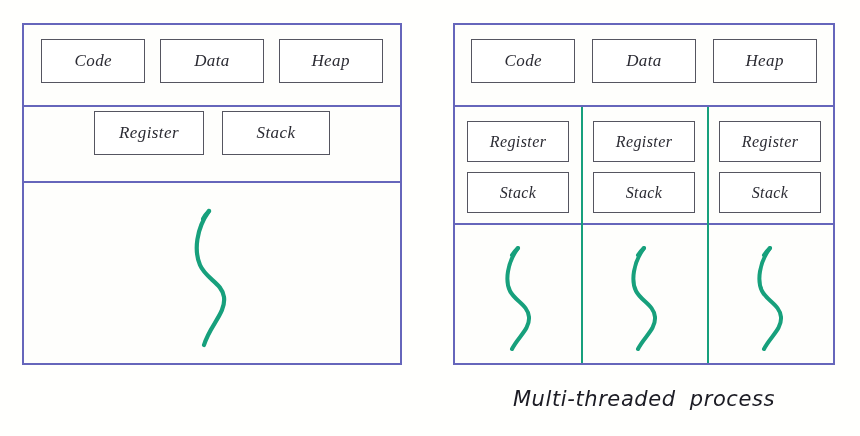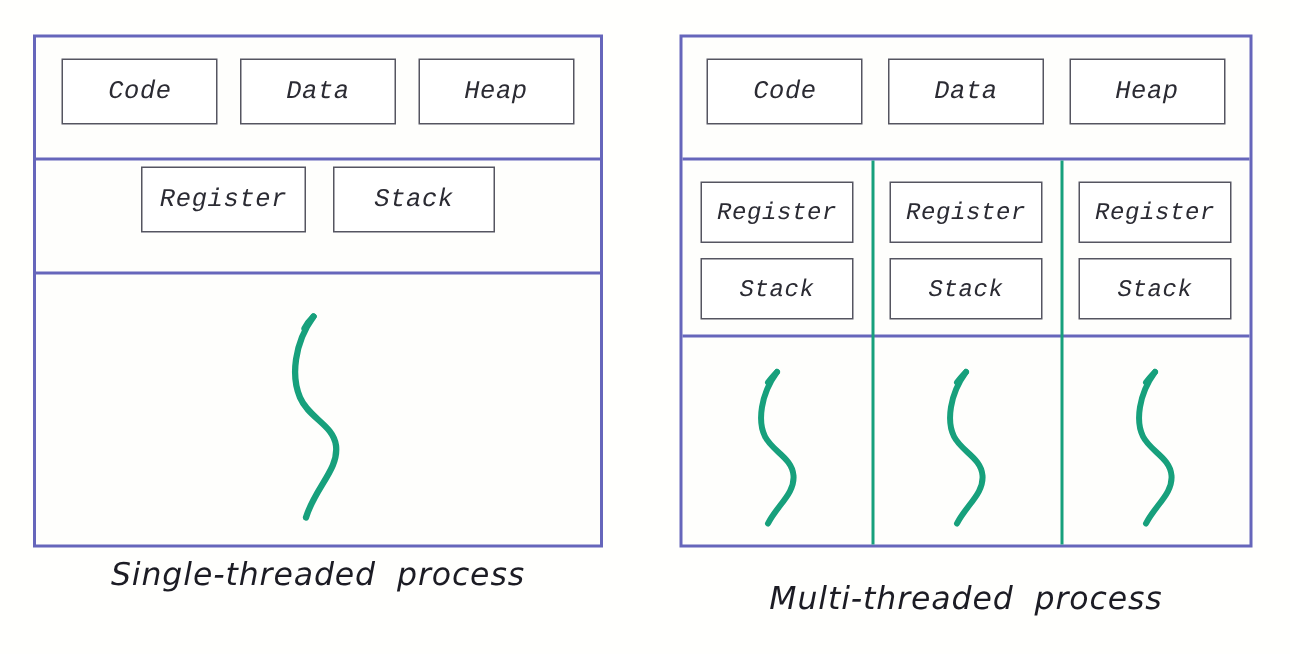--- a/index.html
+++ b/index.html
@@ -54,21 +54,21 @@
   }
 
   
   .cell {
     box-sizing: border-box;
     border: 1.6px solid #555560;
     background: #ffffff;
     display: flex;
     align-items: center;
     justify-content: center;
-    font-family: Liberation Mono, monospace;
+    font-family: Liberation Serif, serif;
     font-size: 17px;
     font-style: italic;
     color: #2b2b33;
     letter-spacing: 0.4px;
     white-space: nowrap;
   }
 
   
   #single-mem-band  { top: 12px; height: 48px; padding: 0 10px; }
   #single-mem-band .cell { width: 104px; height: 44px; }
@@ -178,23 +178,20 @@
     <div class="hsep" style="top:156px"></div>
 
     <div id="single-thread-area">
       <svg class="squiggle" width="64" height="160" viewBox="0 0 64 160">
         <path d="M29 12 C16 30, 14 52, 20 66 C26 80, 42 84, 44 98 C46 114, 30 126, 24 146" fill="none" stroke="#17a07c" stroke-width="4.2" stroke-linecap="round" stroke-linejoin="round"></path>
         <path d="M29 12 C27 14, 25 16, 23 20" fill="none" stroke="#17a07c" stroke-width="4.2" stroke-linecap="round"></path>
       </svg>
     </div>
   </div>
 
-  <div class="caption" id="caption-single">
-    <span class="cap-word">Single-threaded</span><span class="cap-gap"></span><span class="cap-word">process</span>
-  </div>
 
   <div class="process" id="process-multi">
 
     <div class="band" id="multi-mem-band">
       <div class="cell">Code</div>
       <div class="cell">Data</div>
       <div class="cell">Heap</div>
     </div>
 
     <div class="hsep" style="top:80px"></div>

